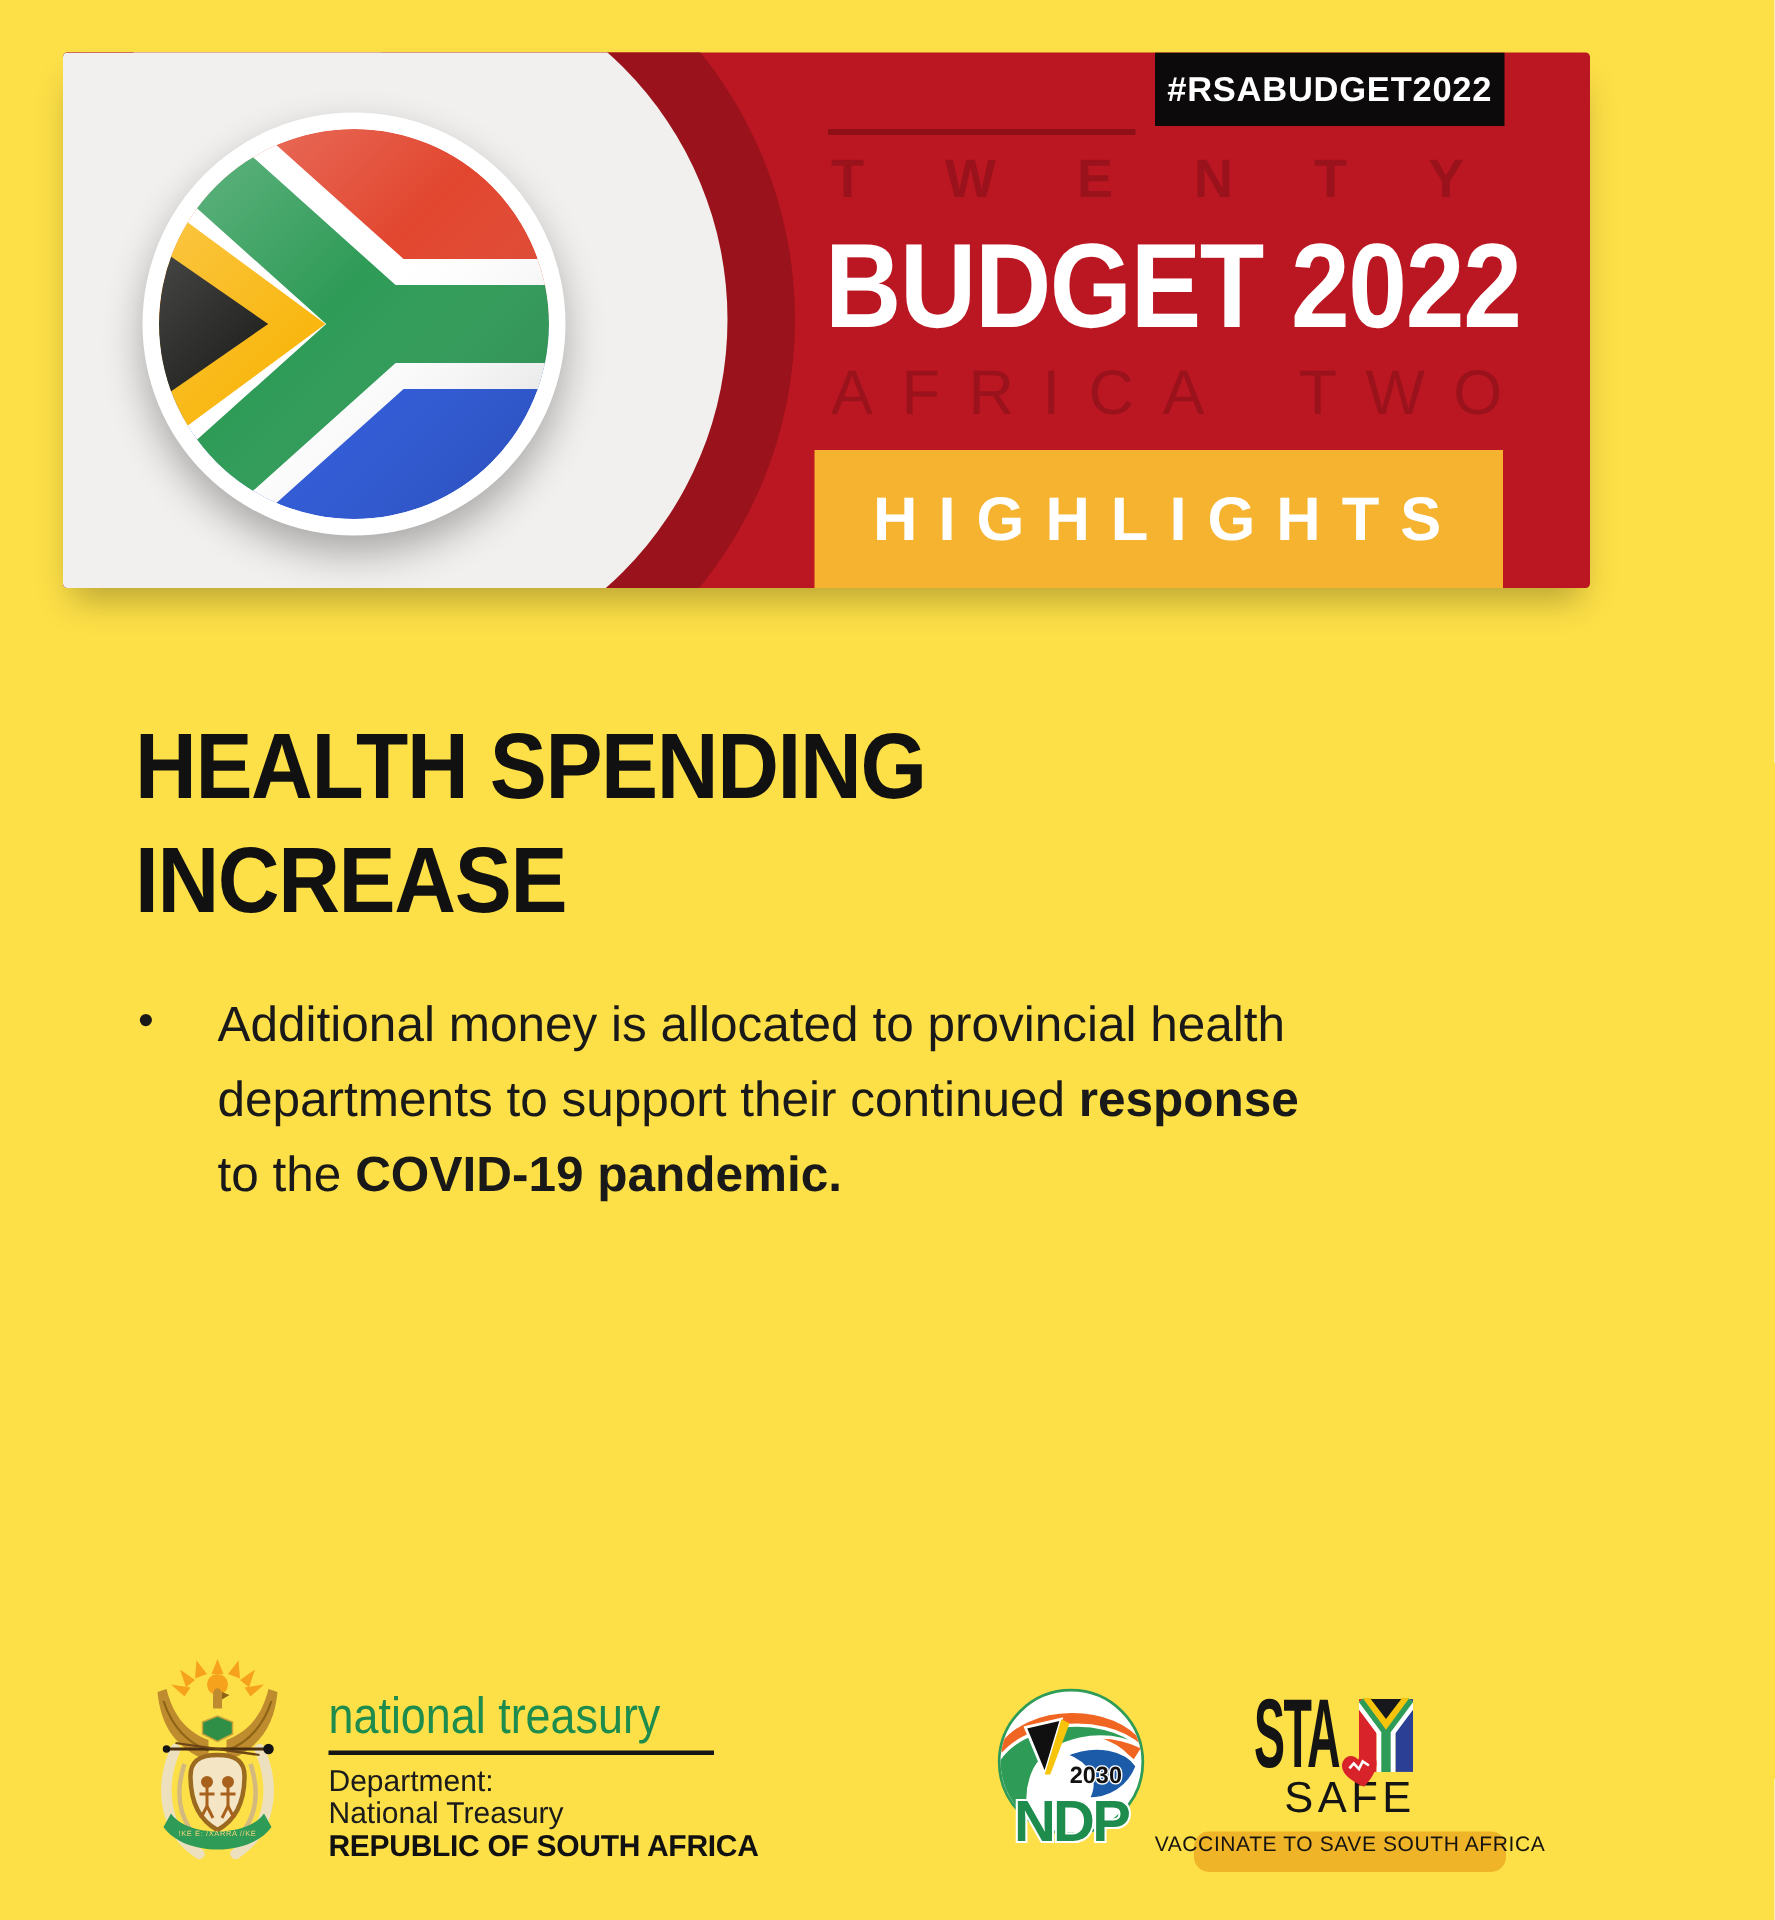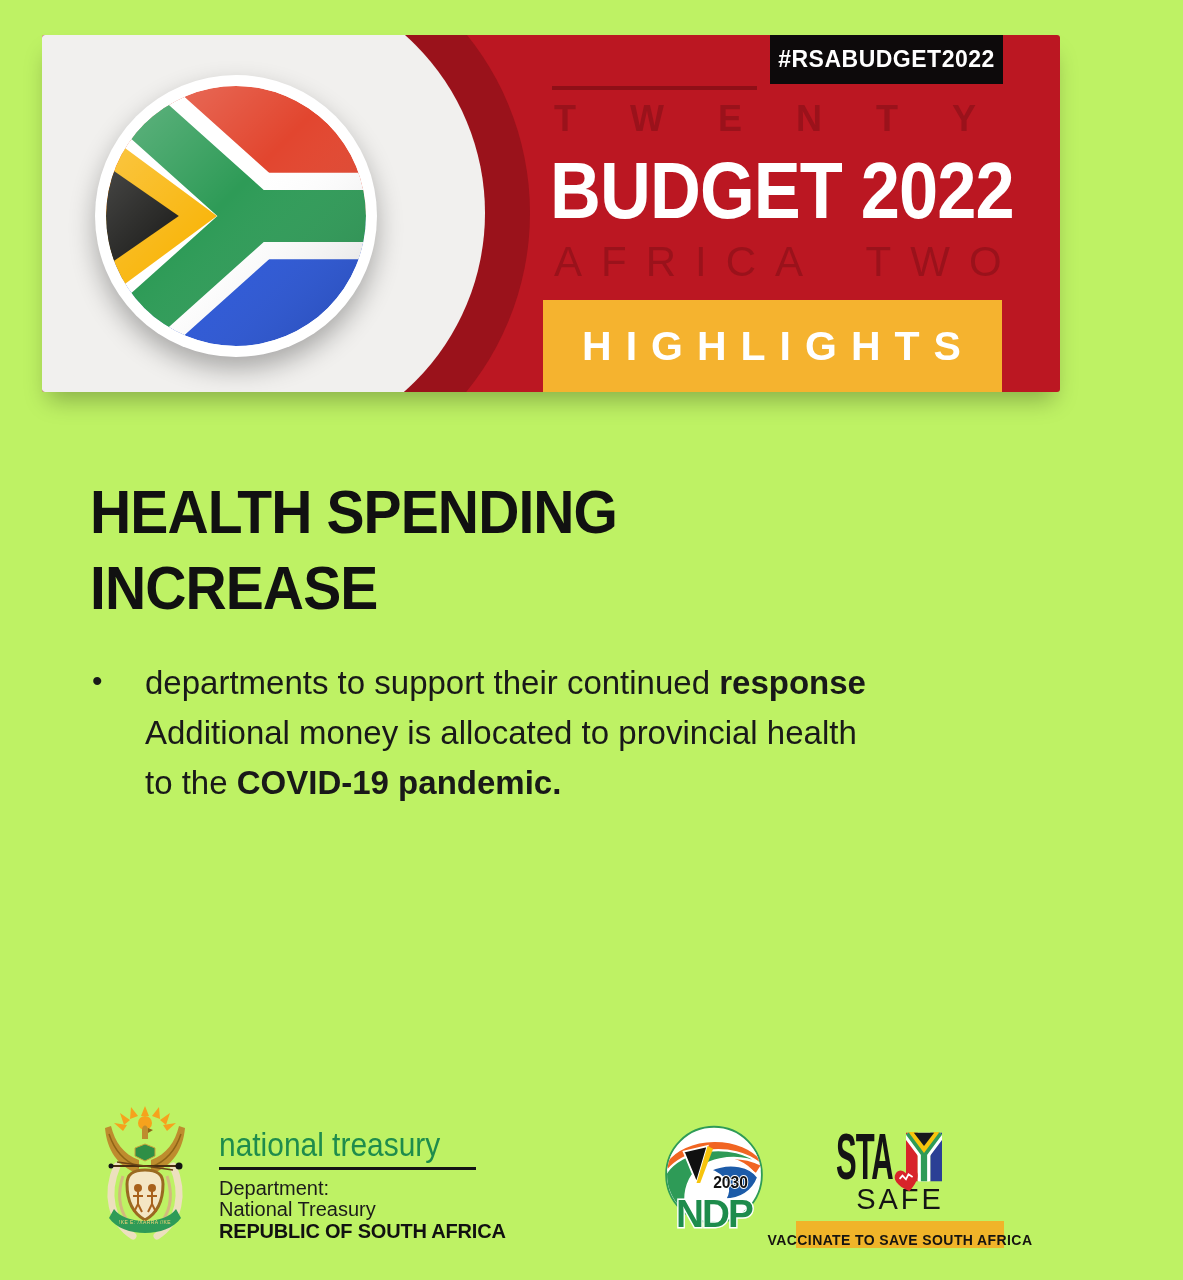--- a/index.html
+++ b/index.html
@@ -1,18 +1,18 @@
 <!DOCTYPE html>
 <html><head>
 <meta charset="utf-8">
 <style>
   * { margin:0; padding:0; box-sizing:border-box; }
   html,body { background:#ffffff; }
   body { font-family:"Liberation Sans", sans-serif; }
-  .page { position:relative; width:1183px; height:1280px; background:#bef264; overflow:hidden; }
+  .page { position:relative; width:1183px; height:1280px; background:#fde047; overflow:hidden; }
 
   
   .banner { position:absolute; left:42px; top:35px; width:1018px; height:357px;
             background:#BB1722; border-radius:3px; overflow:hidden;
             box-shadow:0 14px 22px -6px rgba(0,0,0,.28); }
   .curve-dark  { position:absolute; left:-78px;  top:-105px; width:566px; height:566px;
                  border-radius:50%; background:#9A121B; }
   .panel-rect  { position:absolute; left:0; top:0; width:212px; height:100%; background:#F1F0EE; }
   .curve-white { position:absolute; left:-33px; top:-60px; width:476px; height:476px;
                  border-radius:50%; background:#F1F0EE; }
@@ -61,23 +61,23 @@
   
   .staysafe { position:absolute; left:796px; top:1130px; width:208px; }
   .stay-row { position:relative; height:56px; }
   .sta-wrap { position:absolute; left:40px; top:0; width:60px; height:56px; overflow:visible;text-align:center; }
   .sta-text { display:inline-block; font-size:62px; font-weight:700; color:#141414; line-height:52px;
               letter-spacing:-2px; transform:scale(.50,1.05); transform-origin:left top; white-space:nowrap; }
   .flagy { position:absolute; left:110px; top:2px; width:36px; height:50px; }
   .heart { position:absolute; left:96px; top:36px; width:30px; height:28px; z-index:3; }
   .safe-text { text-align:center; font-size:29px; font-weight:400; color:#141414;
                letter-spacing:3px; line-height:30px; margin-top:-2px; }
-  .vax-bar { margin-top:7px; height:27px; background:#F0B429; display:flex; align-items:flex-end;
-             justify-content:center; font-size:14px; font-weight:700; color:#161410;
-             letter-spacing:.4px; white-space:nowrap; }
+  .vax-bar { margin-top:7px; height:27px; background:#F0B429; display:flex; align-items:flex-start;
+             justify-content:center; font-size:14px; font-weight:400; color:#161410;
+             letter-spacing:.4px; white-space:nowrap;border-radius:10px; }
 </style>
 </head>
 <body>
 
 <div class="page">
 
   <div class="banner">
     <div class="curve-dark"></div>
     <div class="panel-rect"></div>
     <div class="curve-white"></div>
@@ -121,22 +121,22 @@
   </div>
 
   <div class="heading">
     <div>HEALTH SPENDING</div>
     <div>INCREASE</div>
   </div>
 
   <div class="bullet">
     <span class="dot">•</span>
     <div class="lines">
+        <div><span>Additional money is allocated to provincial health</span></div>
         <div><span>departments to support their continued </span><span style="font-weight: 700;">response</span></div>
-        <div><span>Additional money is allocated to provincial health</span></div>
         <div><span style="font-weight: 400;">to</span><span> the </span><span style="font-weight: 700;">COVID-19 pandemic.</span></div>
       </div>
   </div>
 
   <svg class="arms" viewBox="0 0 100 140">
     <path d="M22,62 C10,90 16,118 38,132" stroke="#EDE0BE" stroke-width="7" fill="none" stroke-linecap="round"></path>
     <path d="M78,62 C90,90 84,118 62,132" stroke="#EDE0BE" stroke-width="7" fill="none" stroke-linecap="round"></path>
     <g stroke="#D3B97E" stroke-width="3" fill="none">
       <path d="M28,72 C22,90 24,104 32,116"></path>
       <path d="M72,72 C78,90 76,104 68,116"></path>

